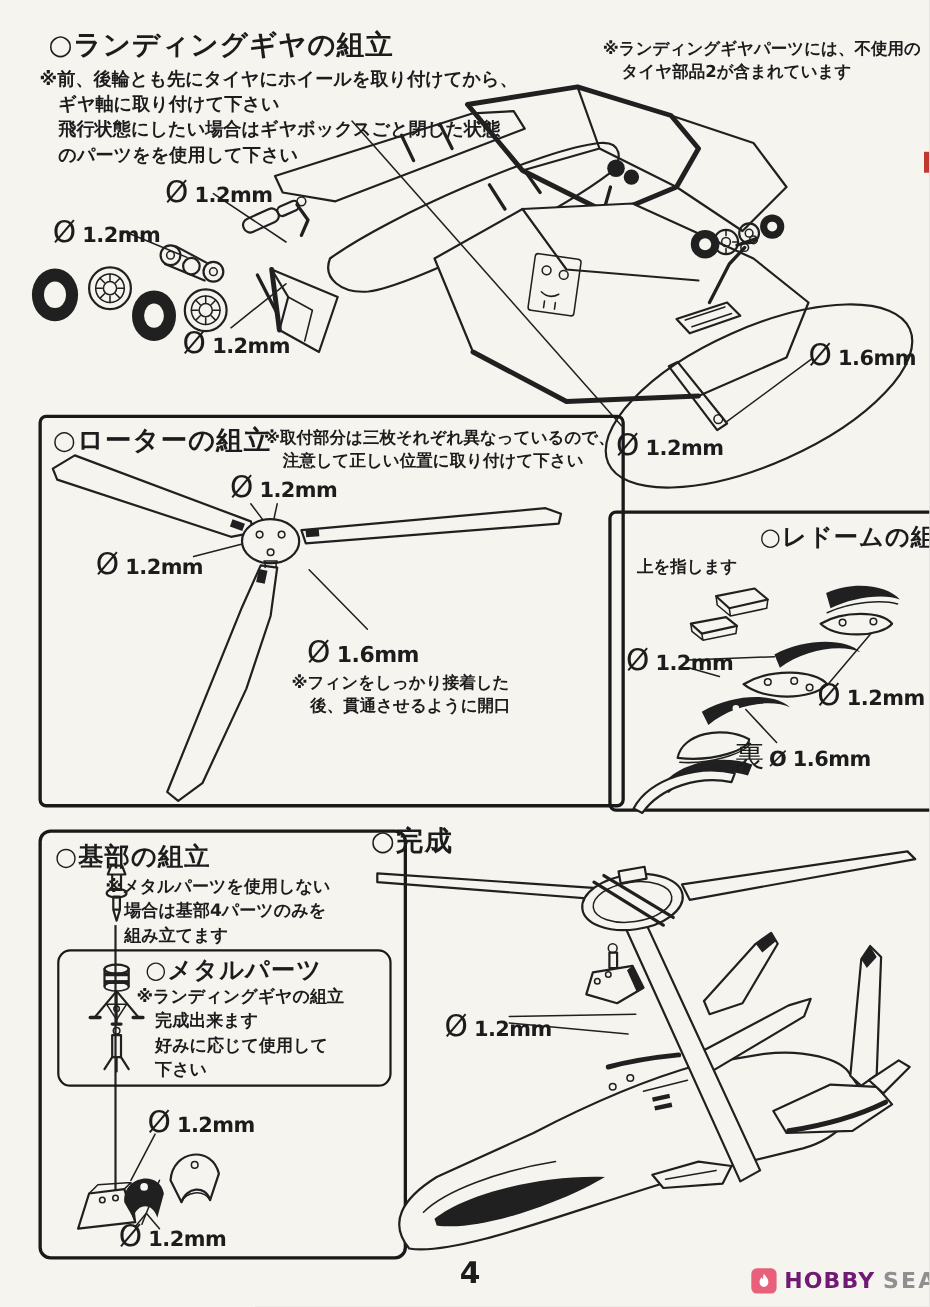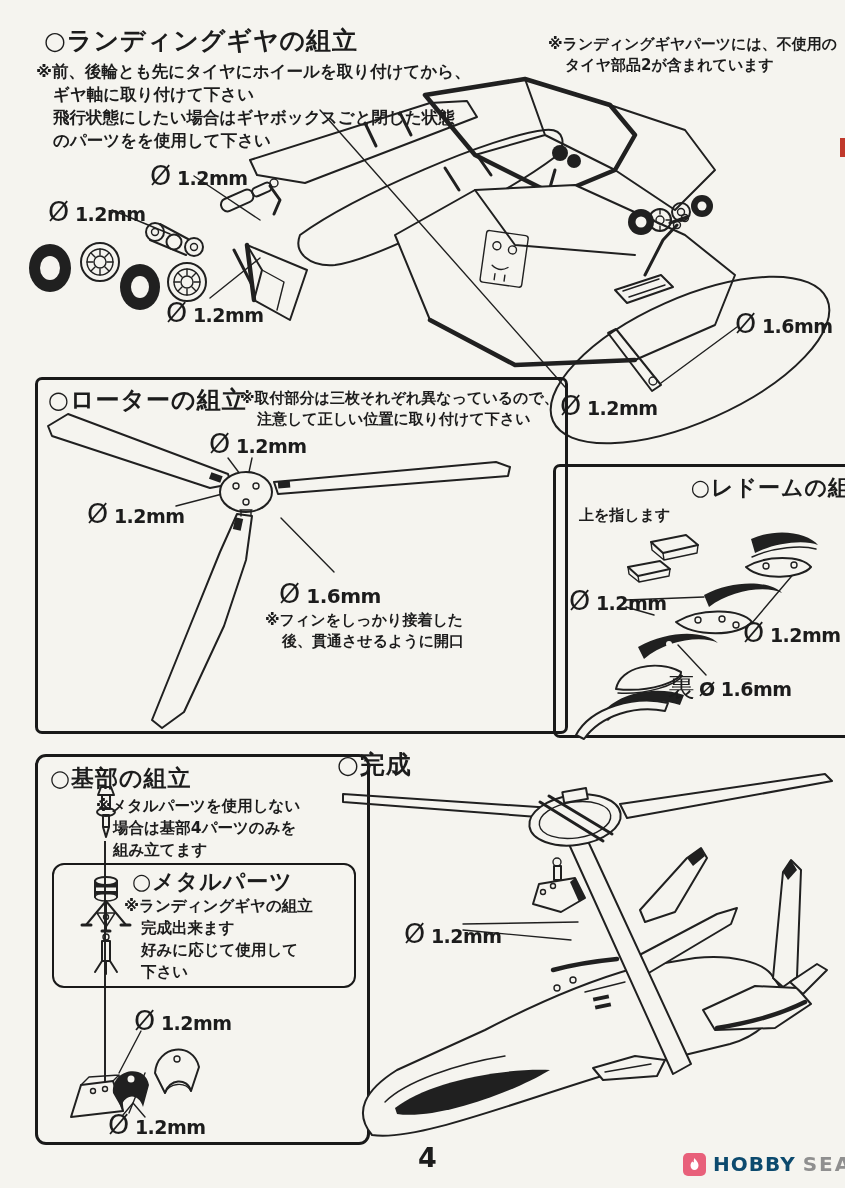--- a/index.html
+++ b/index.html
@@ -349,19 +349,19 @@
   <div class="abs dlabel" style="left:404px;top:918px;">Ø 1.2mm</div>
 
   <div class="abs pagenum" style="left:418px;top:1142px;">4</div>
 
   <div class="abs logo" style="left:683px;top:1152px;">
     <div class="logo-badge" style="background:#e8607a;">
       <svg width="15" height="15" viewBox="0 0 15 15">
         <path d="M7.5,1 C9,3.5 11.5,5 11.5,8.5 C11.5,11 9.7,13 7.5,13 C5.3,13 3.5,11 3.5,8.5 C3.5,6.5 4.6,5.4 5.2,4.2 C5.6,5 6.4,5.6 7,5.2 C6.4,3.8 6.9,2.2 7.5,1 Z M7.5,13 C6.3,12.2 6,10.8 6.8,9.6 C7.2,10.2 8,10.4 8.4,10 C8.9,11.2 8.6,12.4 7.5,13 Z" fill="#ffffff"></path>
       </svg>
     </div>
-    <span class="logo-word" style="color:#0c4a6e;">HOBBY</span>
+    <span class="logo-word" style="color:#701a75;">HOBBY</span>
     <span class="logo-word" style="color:#8f8f8f;letter-spacing:2px;">SEARCH</span>
   </div>
 
   <div class="abs" style="left:840px;top:138px;width:5px;height:19px;background:#c0392b;"></div>
 
 </div>
 
 </body></html>

